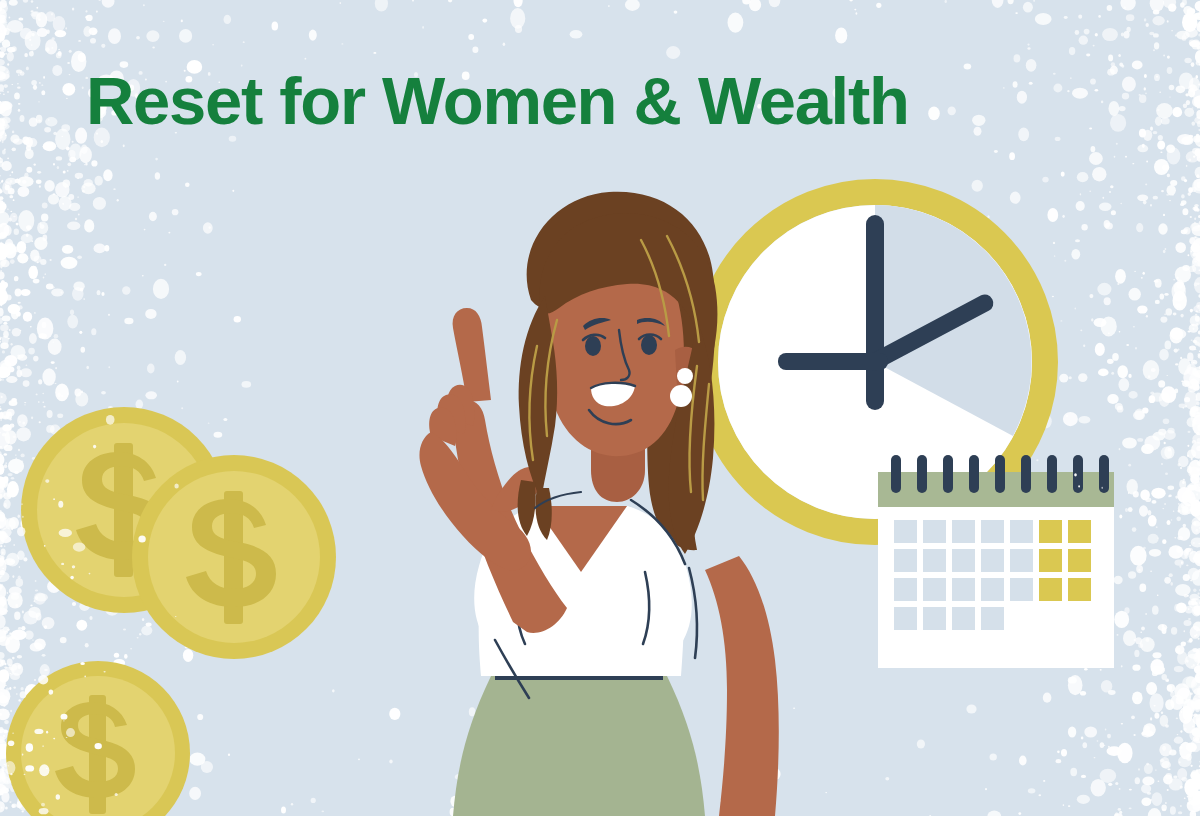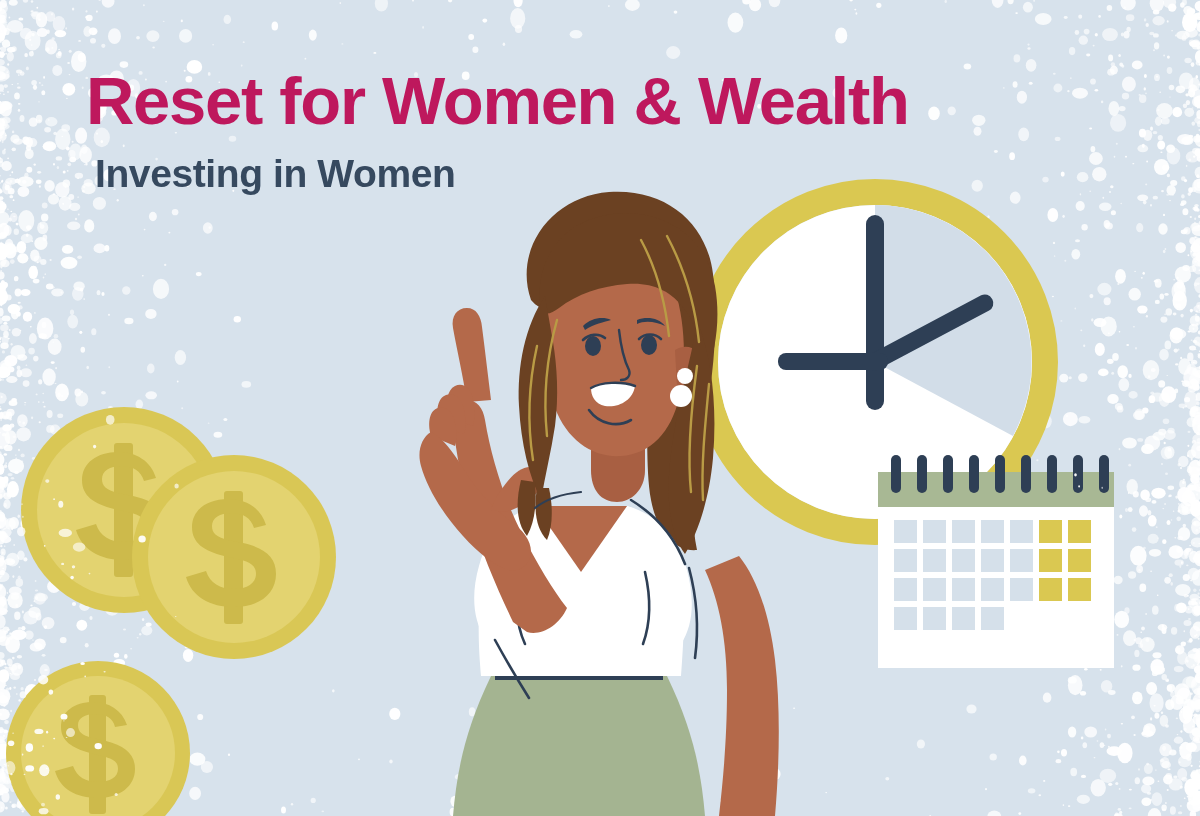--- a/index.html
+++ b/index.html
@@ -31,21 +31,21 @@
     left: 86px;
     top: 66px;
     z-index: 40;
   }
   .title {
     margin: 0;
     font-family: "Liberation Sans", sans-serif;
     font-size: 67px;
     font-weight: 700;
     letter-spacing: -1.3px;
-    color: #be185d;
+    color: #15803d;
     line-height: 1.05;
     white-space: nowrap;
   }
   .subtitle {
     margin: 18px 0 0 9px;
     font-family: "Liberation Sans", sans-serif;
     font-size: 39px;
     font-weight: 700;
     letter-spacing: -0.4px;
     color: #36495f;
@@ -2284,16 +2284,15 @@
         <ellipse cx="1198.6" cy="794.5" rx="5.7" ry="3.9" opacity="0.96"></ellipse>
         <ellipse cx="1199.9" cy="785.6" rx="0.8" ry="1.1" opacity="0.70"></ellipse>
         <ellipse cx="166.1" cy="81.6" rx="0.8" ry="0.9" opacity="0.83"></ellipse>
         <ellipse cx="10.6" cy="636.7" rx="4.0" ry="2.4" opacity="0.65"></ellipse>
         <ellipse cx="1191.4" cy="251.5" rx="0.9" ry="0.9" opacity="0.93"></ellipse>
       </g>
   </svg>
 
   <div class="headline-block">
     <h1 class="title">Reset for Women &amp; Wealth</h1>
-    <h2 class="subtitle">Investing in Women</h2>
   </div>
 
 </div>
 
 </body></html>

